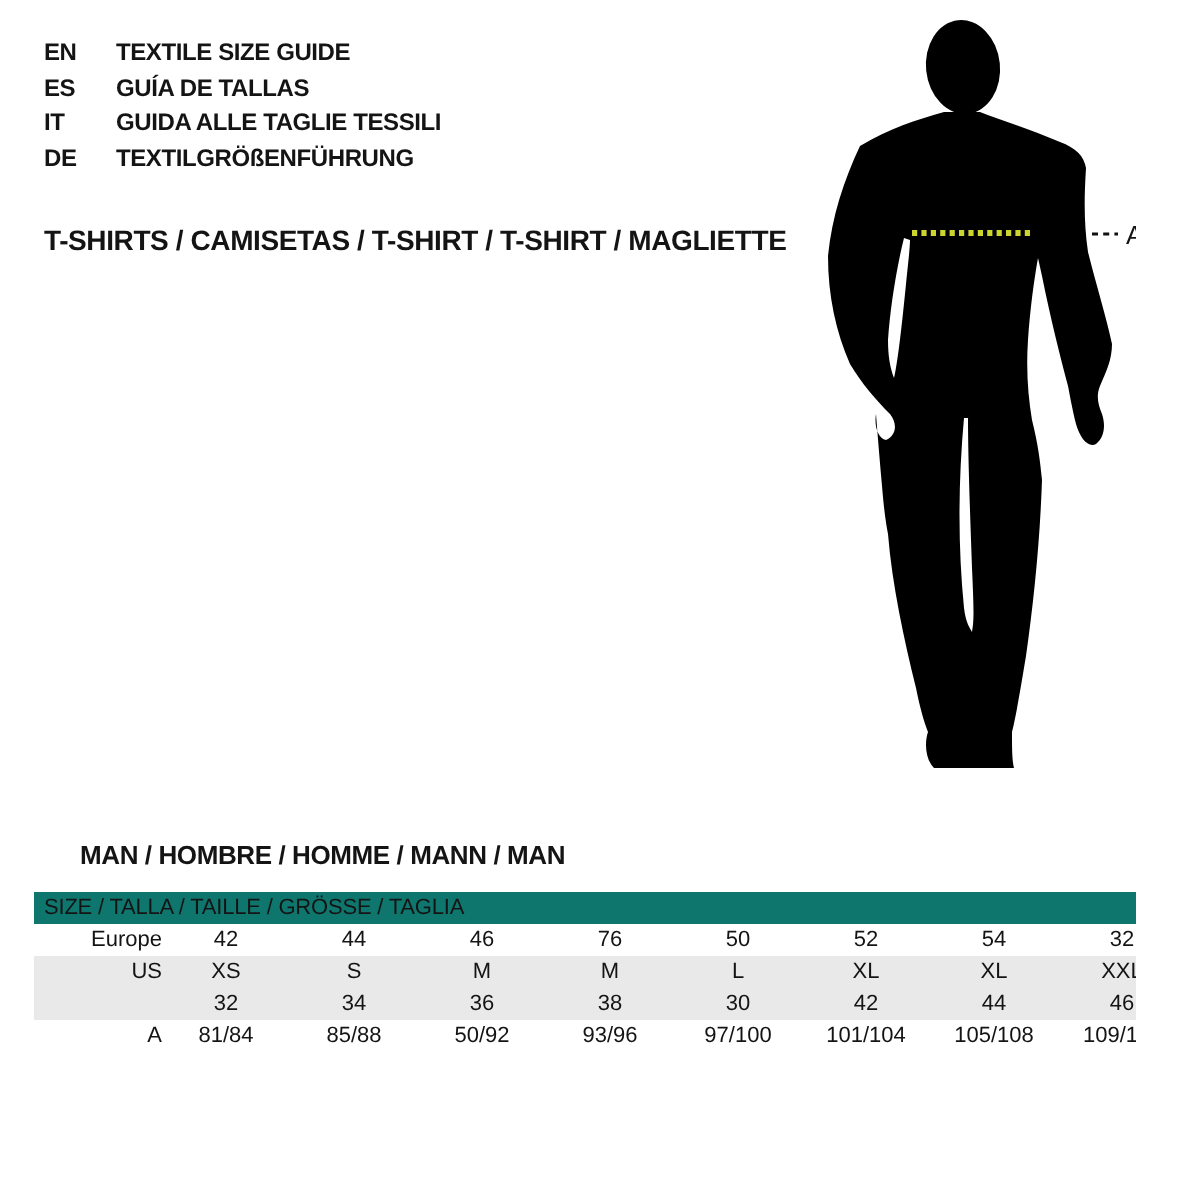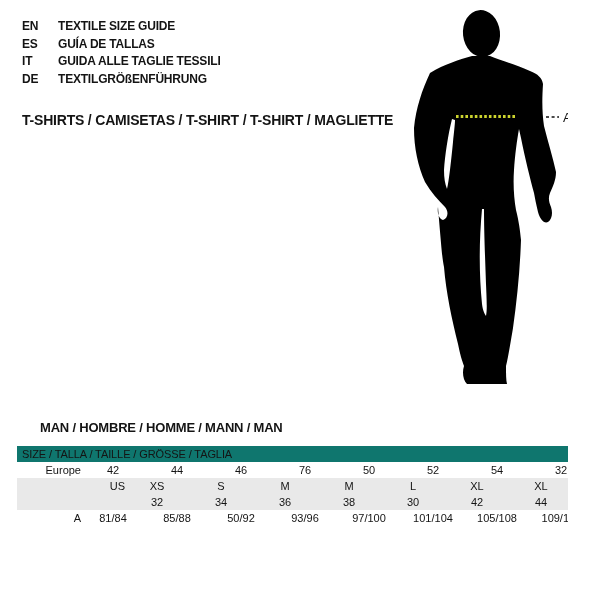--- a/index.html
+++ b/index.html
@@ -110,21 +110,21 @@
       <span class="st-cell">42</span>
       <span class="st-cell">44</span>
       <span class="st-cell">46</span>
       <span class="st-cell">76</span>
       <span class="st-cell">50</span>
       <span class="st-cell">52</span>
       <span class="st-cell">54</span>
       <span class="st-cell">32</span>
     </div>
 
-    <div class="st-band" style="background: rgb(233, 233, 233); padding-left: 44px;">
+    <div class="st-band" style="background: rgb(233, 233, 233);">
       <div class="st-row">
         <span class="st-label">US</span>
         <span class="st-cell">XS</span>
         <span class="st-cell">S</span>
         <span class="st-cell">M</span>
         <span class="st-cell">M</span>
         <span class="st-cell">L</span>
         <span class="st-cell">XL</span>
         <span class="st-cell">XL</span>
         <span class="st-cell">XXL</span>

